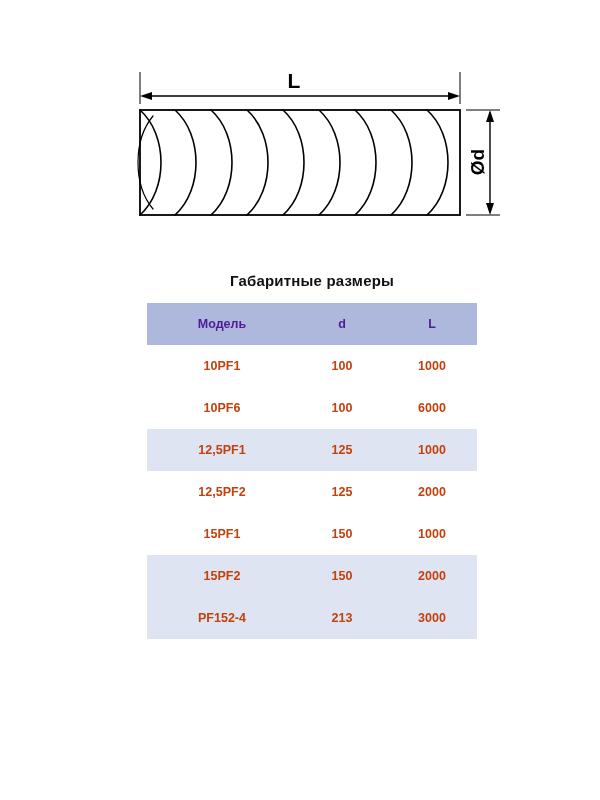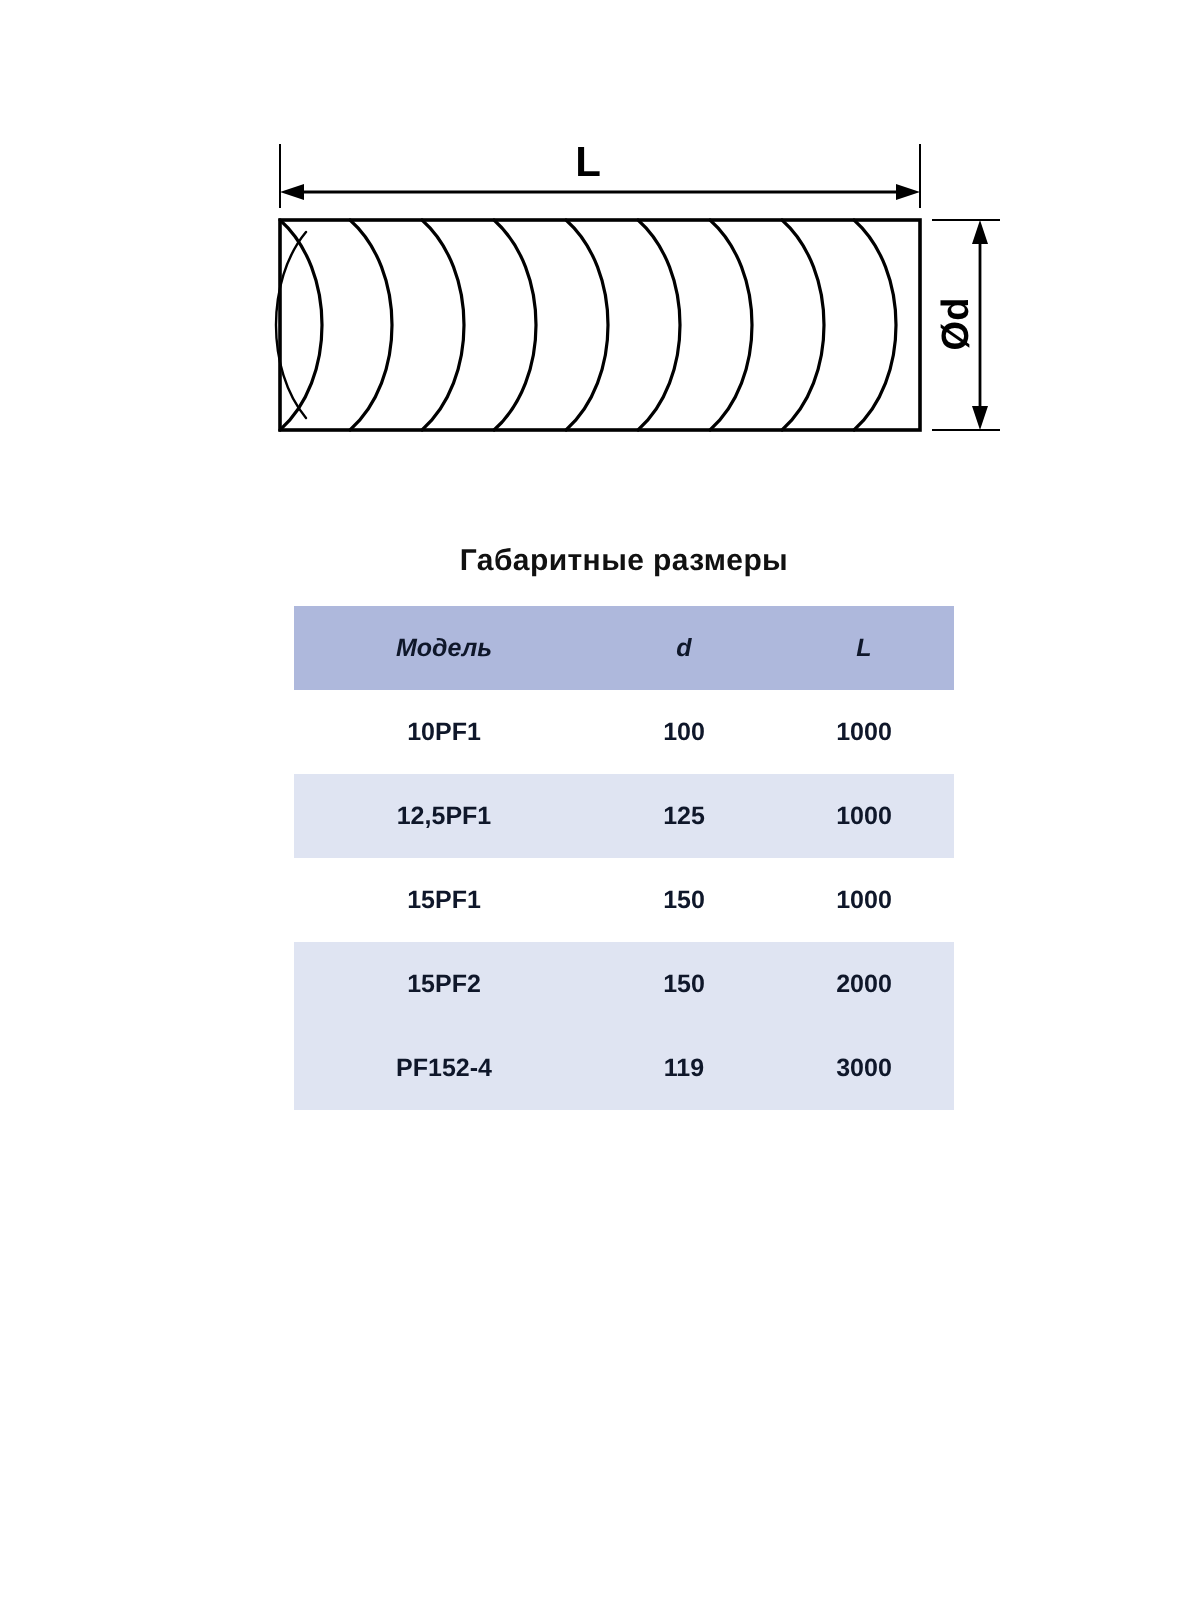--- a/index.html
+++ b/index.html
@@ -56,37 +56,36 @@
   }
   table.dims th, table.dims td {
     text-align: center;
     font-size: 12.5px;
     height: 42px;
     vertical-align: middle;
     padding: 0;
   }
   table.dims thead th {
     background: #aeb8dc;
-    color: #0f172a;
+    color: #4c1d95;
     font-weight: bold;
     font-size: 12.5px;
-    font-style: italic;
   }
   table.dims thead th.col-model { width: 150px; }
   table.dims thead th.col-d { width: 90px; }
   table.dims thead th.col-l { width: 90px; }
   table.dims tbody tr.odd td {
     background: #ffffff;
   }
   table.dims tbody tr.even td {
     background: #dfe4f2;
   }
   table.dims tbody td {
     font-weight: bold;
-    color: #0f172a;
+    color: #c2410c;
     text-align: center;
   }
 </style>
 </head>
 <body>
 
 <div class="page">
 
   <div class="drawing">
     <svg width="600" height="260" viewBox="0 0 600 260" xmlns="http://www.w3.org/2000/svg">
@@ -141,37 +140,47 @@
           <th class="col-d">d</th>
           <th class="col-l">L</th>
         </tr>
       </thead>
       <tbody>
         <tr class="odd">
           <td>10PF1</td>
           <td>100</td>
           <td>1000</td>
         </tr>
+        <tr class="odd">
+          <td>10PF6</td>
+          <td>100</td>
+          <td>6000</td>
+        </tr>
         <tr class="even">
           <td>12,5PF1</td>
           <td>125</td>
           <td>1000</td>
+        </tr>
+        <tr class="odd">
+          <td>12,5PF2</td>
+          <td>125</td>
+          <td>2000</td>
         </tr>
         <tr class="odd">
           <td>15PF1</td>
           <td>150</td>
           <td>1000</td>
         </tr>
         <tr class="even">
           <td>15PF2</td>
           <td>150</td>
           <td>2000</td>
         </tr>
         <tr class="even">
           <td>PF152-4</td>
-          <td>119</td>
+          <td>213</td>
           <td>3000</td>
         </tr>
       </tbody>
     </table>
   </div>
 
 </div>
 
 </body></html>

